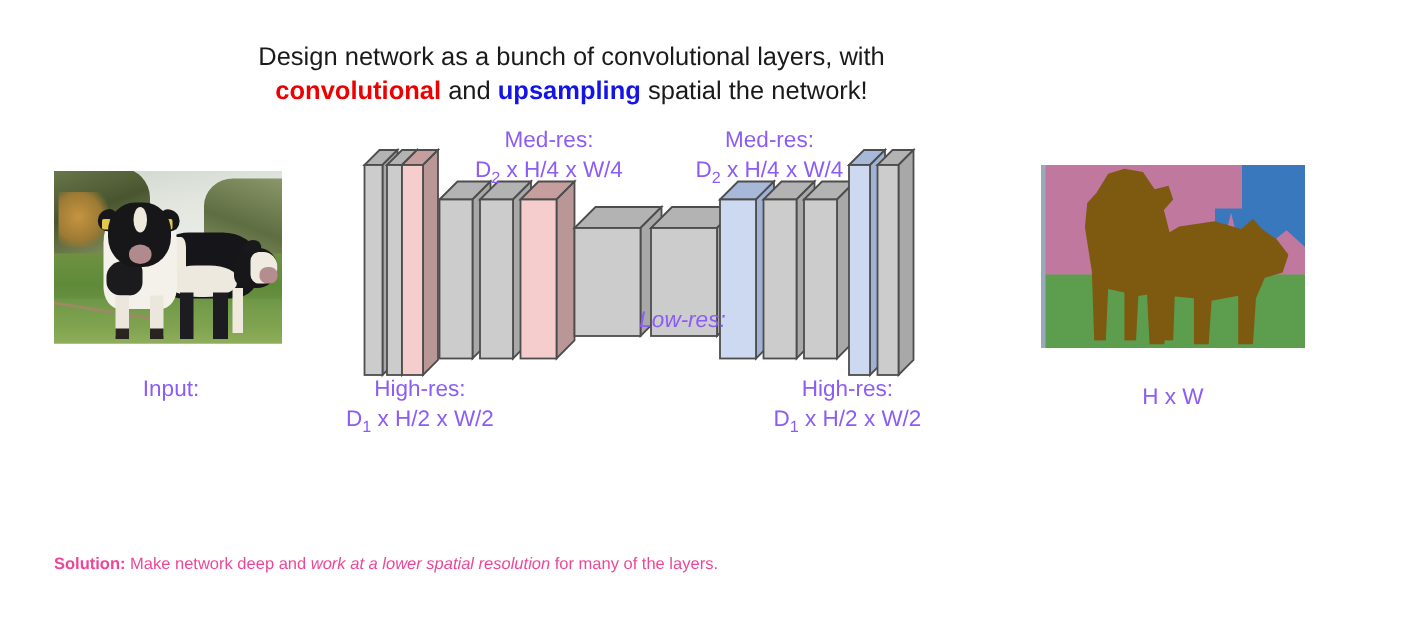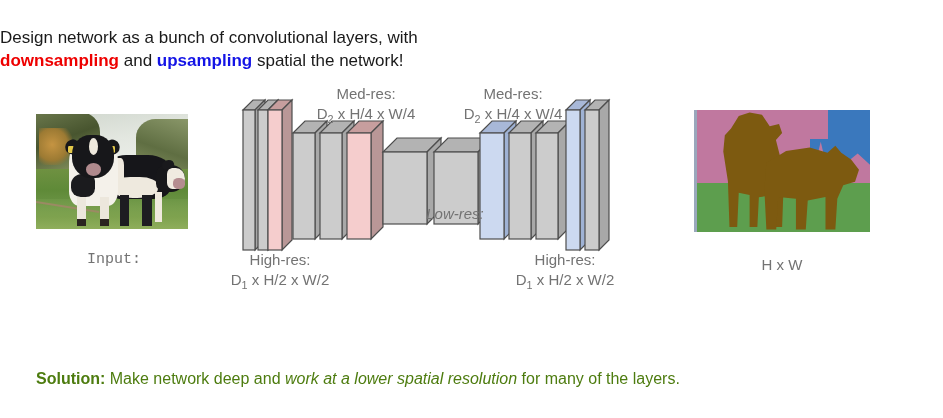--- a/index.html
+++ b/index.html
@@ -16,21 +16,21 @@
     font-family: "Liberation Sans", sans-serif;
     color: #000000;
   }
 
   
   #title-block {
     position: absolute;
     left: 0;
     top: 26px;
     width: 762px;
-    text-align: left;
+    text-align: center;
     line-height: 1.38;
     font-size: 17px;
     color: #1a1a1a;
   }
   #title-block .line { display: block; white-space: nowrap; }
   .kw-down { color: #ee0000; font-weight: bold; }
   .kw-up   { color: #1414e6; font-weight: bold; margin-top: 11px; }
 
   
   #input-photo {
@@ -225,61 +225,61 @@
       42% 100%, 32% 100%, 32% 64%, 14% 62%, 12% 100%, 2% 100%, 0% 54%
     );
   }
 
   
   .caption {
     position: absolute;
     text-align: center;
     font-size: 15px;
     line-height: 1.34;
-    color: #737373;
+    color: #8b5cf6;
     white-space: nowrap;
   }
   .caption .cl { display: block; }
   sub { font-size: 0.72em; }
 
-  #caption-input       { left: 52px;  top: 250px; width: 124px; font-family: Liberation Mono, monospace; }
+  #caption-input       { left: 52px;  top: 250px; width: 124px; }
   #caption-highres-l   { left: 185px; top: 250px; width: 190px; }
   #caption-highres-r   { left: 470px; top: 250px; width: 190px; }
   #caption-predictions { left: 700px; top: 255px; width: 164px; }
   #caption-medres-l    { left: 278px; top: 84px;  width: 176px; }
   #caption-medres-r    { left: 425px; top: 84px;  width: 176px; }
   #caption-lowres      { left: 364px; top: 204px; width: 182px; font-style: italic; }
 
   
   #network-diagram {
     position: absolute;
     left: 0; top: 0;
     width: 943px; height: 330px;
     pointer-events: none;
   }
 
   
   #solution-line {
     position: absolute;
     left: 36px;
     top: 370px;
-    font-size: 16px;
-    color: #4d7c0f;
+    font-size: 11px;
+    color: #ec4899;
     white-space: nowrap;
   }
   #solution-line .sol-label { font-weight: bold; }
   #solution-line .sol-em { font-style: italic; }
 </style>
 </head>
 <body>
 
 <div id="title-block">
   <span class="line">Design network as a bunch of convolutional layers, with</span>
   <span class="line">
-    <span class="kw-down">downsampling</span><span> and </span><span class="kw-up">upsampling</span><span> spatial the network!</span>
+    <span class="kw-down">convolutional</span><span> and </span><span class="kw-up">upsampling</span><span> spatial the network!</span>
   </span>
 </div>
 
 <div id="input-photo">
   <div class="photo-sky"></div>
   <div class="photo-trees-left"></div>
   <div class="photo-trees-right"></div>
   <div class="photo-autumn"></div>
   <div class="photo-grass"></div>
   <div class="photo-grass2"></div>

